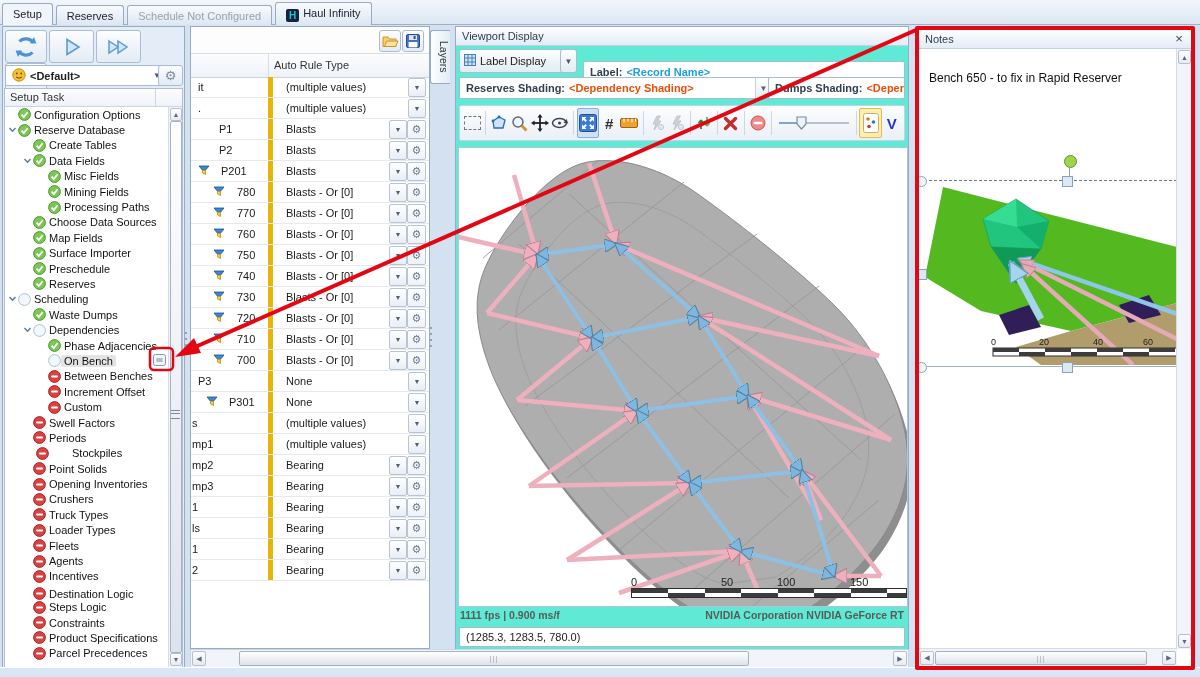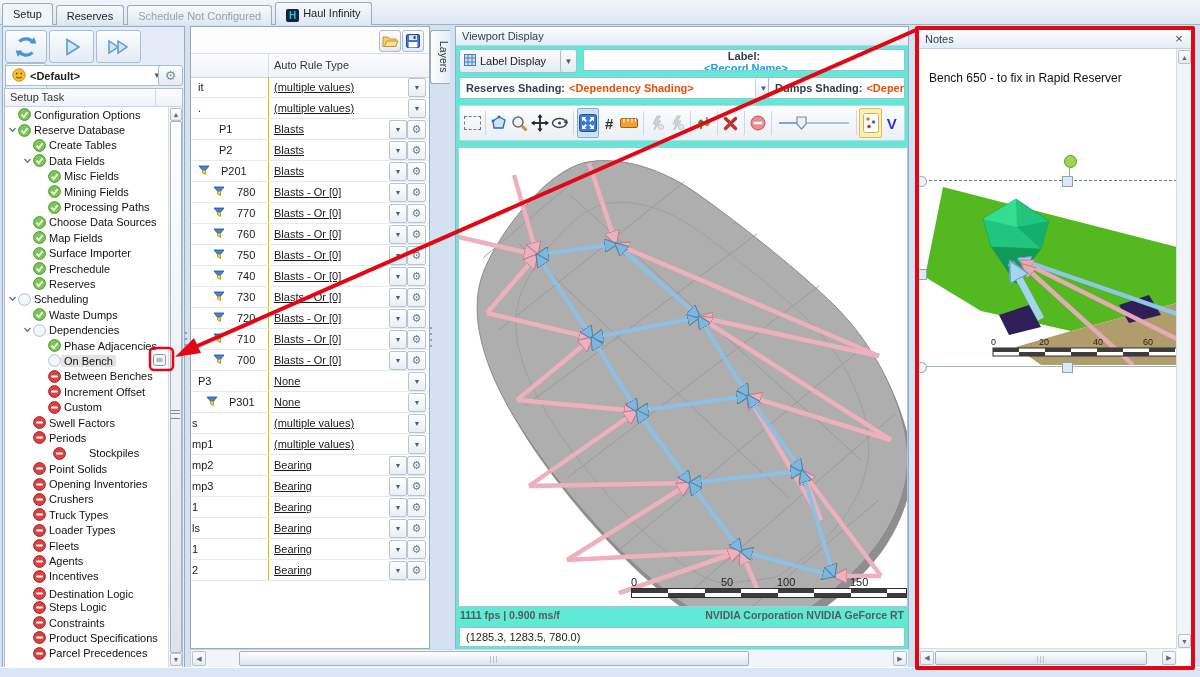--- a/index.html
+++ b/index.html
@@ -46,38 +46,38 @@
   
   #tablepane{position:absolute;left:190px;top:26px;width:238px;height:621px;background:#fff;border:1px solid #96abc6;}
   #tp-toolbar{position:absolute;left:0;top:0;right:0;height:26px;background:#fdfdfe;border-bottom:1px solid #d7dfe9;}
   #tp-toolbar .w7btn{position:absolute;top:3px;width:20px;height:20px;}
   #thead{position:absolute;left:0;top:27px;right:0;height:23px;background:linear-gradient(#fdfdfe,#eef2f8);border-bottom:1px solid #c9d4e0;color:#333;}
   #thead .c2{position:absolute;left:77px;top:0;bottom:0;line-height:23px;padding-left:5px;border-left:1px solid #d5dde7;}
   #tbody{position:absolute;left:0;top:50px;right:0;bottom:0;overflow:hidden;}
   .rrow{position:relative;height:20px;border-bottom:1px solid #e6eaf0;}
   .rname{position:absolute;top:0;height:20px;line-height:20px;}
   .rfun{position:absolute;top:4px;}
-  .rval{position:absolute;left:77px;top:0;height:20px;line-height:20px;padding-left:5px;border-left:1px solid #eab308;right:44px;text-decoration:underline;}
+  .rval{position:absolute;left:77px;top:0;height:20px;line-height:20px;padding-left:13px;border-left:5px solid #eab308;right:44px;}
   .rdd{position:absolute;top:1px;width:16px;height:17px;border:1px solid #b6c4d4;border-radius:2px;background:linear-gradient(#fff,#e8eef6);
        color:#55606e;font-size:7px;text-align:center;line-height:17px;}
   .rgear{position:absolute;top:1px;width:17px;height:17px;border:1px solid #b6c4d4;border-radius:2px;background:linear-gradient(#fff,#eef2f7);
        color:#6d7e94;font-size:11px;text-align:center;line-height:16px;}
   
   #layers-tab{position:absolute;left:430px;top:30px;width:19px;height:48px;border:1px solid #96abc6;border-right:none;
        background:linear-gradient(90deg,#fdfeff,#e2ecf7);border-radius:3px 0 0 3px;color:#333;
        writing-mode:vertical-rl;text-align:center;font-size:10.5px;padding:2px 0;}
   .gripv{position:absolute;width:4px;height:26px;background:radial-gradient(circle 1.4px,#8fa3bd 1.2px,transparent 1.4px);
          background-size:4px 6px;}
   
   #vppane{position:absolute;left:455px;top:26px;width:452px;height:622px;background:#5eead4;border:1px solid #96abc6;}
   #vp-row1{position:absolute;left:3px;top:22px;right:3px;height:24px;}
   #vp-row2{position:absolute;left:3px;top:50px;right:3px;height:24px;}
   #lbl-display-btn{position:absolute;left:0;top:0;width:100px;height:22px;justify-content:flex-start;padding-left:4px;}
   #lbl-display-dd{position:absolute;left:101px;top:0;width:15px;height:22px;font-size:8px;color:#556;}
-  #label-field{position:absolute;left:124px;top:0;right:0;height:20px;font-weight:bold;color:#31404f;flex-direction:column;}
+  #label-field{position:absolute;left:124px;top:12px;right:0;height:20px;font-weight:bold;color:#31404f;}
   #reserves-field{position:absolute;left:0;top:0;width:305px;height:20px;font-weight:bold;color:#31404f;}
   #dumps-field{position:absolute;left:309px;top:0;right:0;height:20px;font-weight:bold;color:#31404f;}
   .fieldval{margin-left:4px;}
   #vp-toolbar{position:absolute;left:3px;top:78px;right:3px;height:34px;background:linear-gradient(#fcfdfe,#eaf0f7);
        border:1px solid #c6d3e2;border-radius:2px;display:flex;align-items:center;padding:0 2px;}
   .vtb{width:27px;height:28px;display:flex;align-items:center;justify-content:center;border-radius:2px;}
   .vtb.disabled{opacity:.45;}
   .vtb.active{background:#cfe2f5;border:1px solid #86aed6;}
   .vtb.toggled{background:#fdeeb3;border:1px solid #e3bc4e;}
   .vdiv{width:1px;height:24px;background:#ccd7e4;margin:0 3px;}
@@ -380,21 +380,21 @@
           <div class="trow" style="padding-left: 17px;">
             <span class="chev"></span>
             <span style="display: inline-flex;">
               <svg width="13" height="13">
                 <circle cx="6.5" cy="6.5" r="5.9" fill="#da4242" stroke="#a82525"></circle>
                 <rect x="3" y="5.4" width="7" height="2.2" rx="1" fill="#fff"></rect>
               </svg>
             </span>
             <span class="tlabel">Periods</span>
           </div>
-          <div class="trow" style="padding-left: 17px; gap: 20px;">
+          <div class="trow" style=" gap: 20px;">
             <span class="chev"></span>
             <span style="display: inline-flex;">
               <svg width="13" height="13">
                 <circle cx="6.5" cy="6.5" r="5.9" fill="#da4242" stroke="#a82525"></circle>
                 <rect x="3" y="5.4" width="7" height="2.2" rx="1" fill="#fff"></rect>
               </svg>
             </span>
             <span class="tlabel">Stockpiles</span>
           </div>
           <div class="trow" style="padding-left: 17px;">

